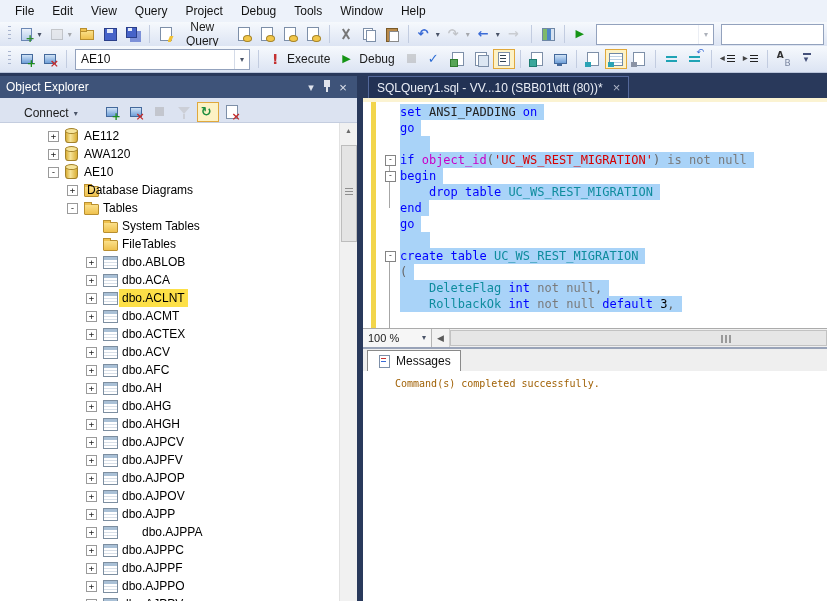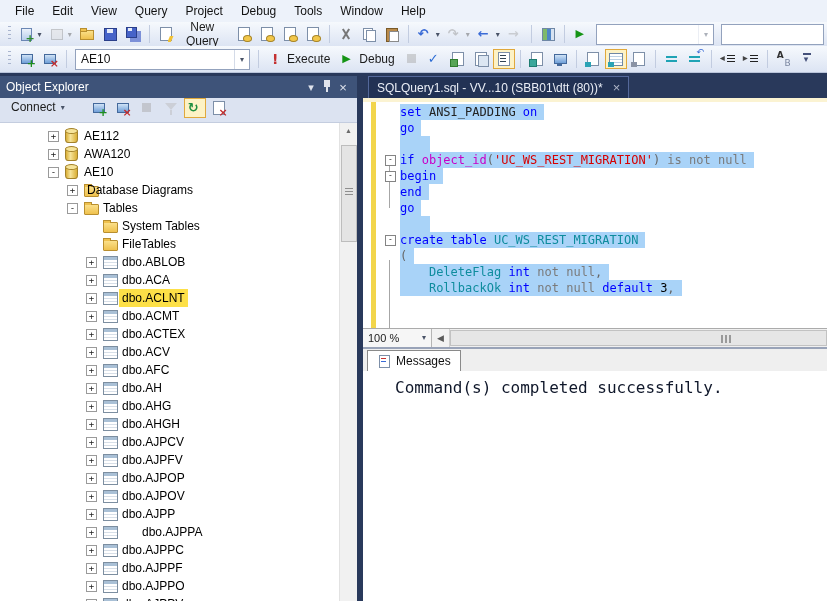--- a/index.html
+++ b/index.html
@@ -101,21 +101,21 @@
   .i-msgicon::after{left:4px;top:4px;width:5px;height:1px;background:#C43131;box-shadow:0 3px 0 #3A6BD6}
 
   
   .oe{position:absolute;left:0;top:76px;bottom:0;width:357px;display:flex;flex-direction:column}
   .oe-title{height:22px;background:#3E5379;color:#fff;font-size:12px;display:flex;align-items:center;padding:0 6px}
   .oe-title .t{flex:1}
   .oe-tbtn{color:#DFE3EC;font-size:11px;width:16px;text-align:center}
   .pin{width:10px;height:12px;position:relative;display:inline-block}
   .pin::before{content:"";position:absolute;left:4px;bottom:0;width:2px;height:5px;background:#DFE3EC}
   .pin::after{content:"";position:absolute;left:2px;top:0;width:6px;height:7px;background:#DFE3EC}
-  .oe-toolbar{height:24px;background:#DCE3F1;border-bottom:1px solid #C4CDDF;display:flex;align-items:flex-start;padding-left:6px;gap:20px}
+  .oe-toolbar{height:24px;background:#DCE3F1;border-bottom:1px solid #C4CDDF;display:flex;align-items:flex-end;padding-left:19px;gap:20px}
   .oe-tree{flex:1;background:#fff;position:relative;overflow:hidden}
   .rows{position:absolute;left:0;right:17px;top:4px}
   .trow{height:18px;position:relative;font-size:12px;line-height:18px;color:#000}
   .texp{position:absolute;width:9px;height:9px;top:4px;border:1px solid #9A9A9A;background:#fff;
         font:9px/8px "DejaVu Sans Mono",monospace;text-align:center;color:#222}
   .ticon{position:absolute;top:2px;width:13px;height:13px}
   .ticon.database{top:2px;width:11px;height:12px;background:linear-gradient(90deg,#D9AE35,#F6E49A 40%,#D9AE35);
         border:1px solid #A3822A;border-radius:3px/4px}
   .ticon.database::before{content:"";position:absolute;left:-1px;right:-1px;top:-2px;height:4px;
         background:#F6E49A;border:1px solid #A3822A;border-radius:50%}
@@ -159,21 +159,21 @@
   .hbtn{width:17px;background:#F2F2F2;border-right:1px solid #CFCFCF;color:#5A5A5A;font-size:9px;
         display:flex;align-items:center;justify-content:center}
   .htrack{flex:1;position:relative;background:#F0F0F0}
   .hthumb{position:absolute;top:1px;bottom:1px;left:0;right:0;background:#E6E6E6;border:1px solid #C2C2C2}
   .hgrip{position:absolute;left:72%;top:4px;width:10px;height:8px;
          background:repeating-linear-gradient(90deg,#9A9A9A 0 2px,transparent 2px 4px)}
 
   .msg-tabs{height:22px;background:#EFEFEF;border-top:2px solid #99A3B8;display:flex;align-items:flex-end;padding-left:4px}
   .msg-tab{height:20px;background:#fff;border:1px solid #8A8A8A;border-bottom:none;display:flex;
            align-items:center;gap:5px;padding:0 9px;font-size:12px;color:#111}
-  .msg-body{flex:1;background:#fff;font-family:"DejaVu Sans Mono",monospace;font-size:16px;color:#0f172a;
+  .msg-body{flex:1;background:#fff;font-family:"DejaVu Sans Mono",monospace;font-size:10px;color:#a16207;
             padding:7px 0 0 32px}
 </style>
 </head>
 <body>
 
 <div class="menubar" id="menubar">
     <span class="menu-item">File</span>
     <span class="menu-item">Edit</span>
     <span class="menu-item">View</span>
     <span class="menu-item">Query</span>
@@ -523,20 +523,21 @@
   <div class="cream"></div>
   <div class="code" id="code">
     <div class="guide" style="top:62px;height:7px"></div>
     <div class="guide" style="top:78px;height:28px"></div>
     <div class="guide" style="top:158px;height:236px"></div>
   <div class="cline"><span class="sel"><span class="tok-kw">set </span><span class="tok-pl">ANSI_PADDING</span><span class="tok-kw"> on</span></span></div>
       <div class="cline"><span class="sel"><span class="tok-kw">go</span></span></div>
       <div class="cline"><span class="sel blank"></span></div>
       <div class="cline"><span class="fold">-</span><span class="sel"><span class="tok-kw">if </span><span class="tok-fn">object_id</span><span class="tok-pu">(</span><span class="tok-str">'UC_WS_REST_MIGRATION'</span><span class="tok-pu">)</span><span class="tok-op"> is not null</span></span></div>
       <div class="cline"><span class="fold">-</span><span class="sel"><span class="tok-kw">begin</span></span></div>
+      <div class="cline"><span class="sel"><span class="tok-pl">    </span><span class="tok-kw">drop table </span><span class="tok-id">UC_WS_REST_MIGRATION</span></span></div>
       <div class="cline"><span class="sel"><span class="tok-kw">end</span></span></div>
       <div class="cline"><span class="sel"><span class="tok-kw">go</span></span></div>
       <div class="cline"><span class="sel blank"></span></div>
       <div class="cline"><span class="fold">-</span><span class="sel"><span class="tok-kw">create table </span><span class="tok-id">UC_WS_REST_MIGRATION</span></span></div>
       <div class="cline"><span class="sel"><span class="tok-pu">(</span></span></div>
       <div class="cline"><span class="sel"><span class="tok-pl">    </span><span class="tok-id">DeleteFlag</span><span class="tok-kw"> int</span><span class="tok-op"> not null</span><span class="tok-pu">,</span></span></div>
       <div class="cline"><span class="sel"><span class="tok-pl">    </span><span class="tok-id">RollbackOk</span><span class="tok-kw"> int</span><span class="tok-op"> not null</span><span class="tok-kw"> default </span><span class="tok-num">3</span><span class="tok-pu">,</span></span></div>
     </div>
   <div class="hscroll">
     <div class="zoombox">

